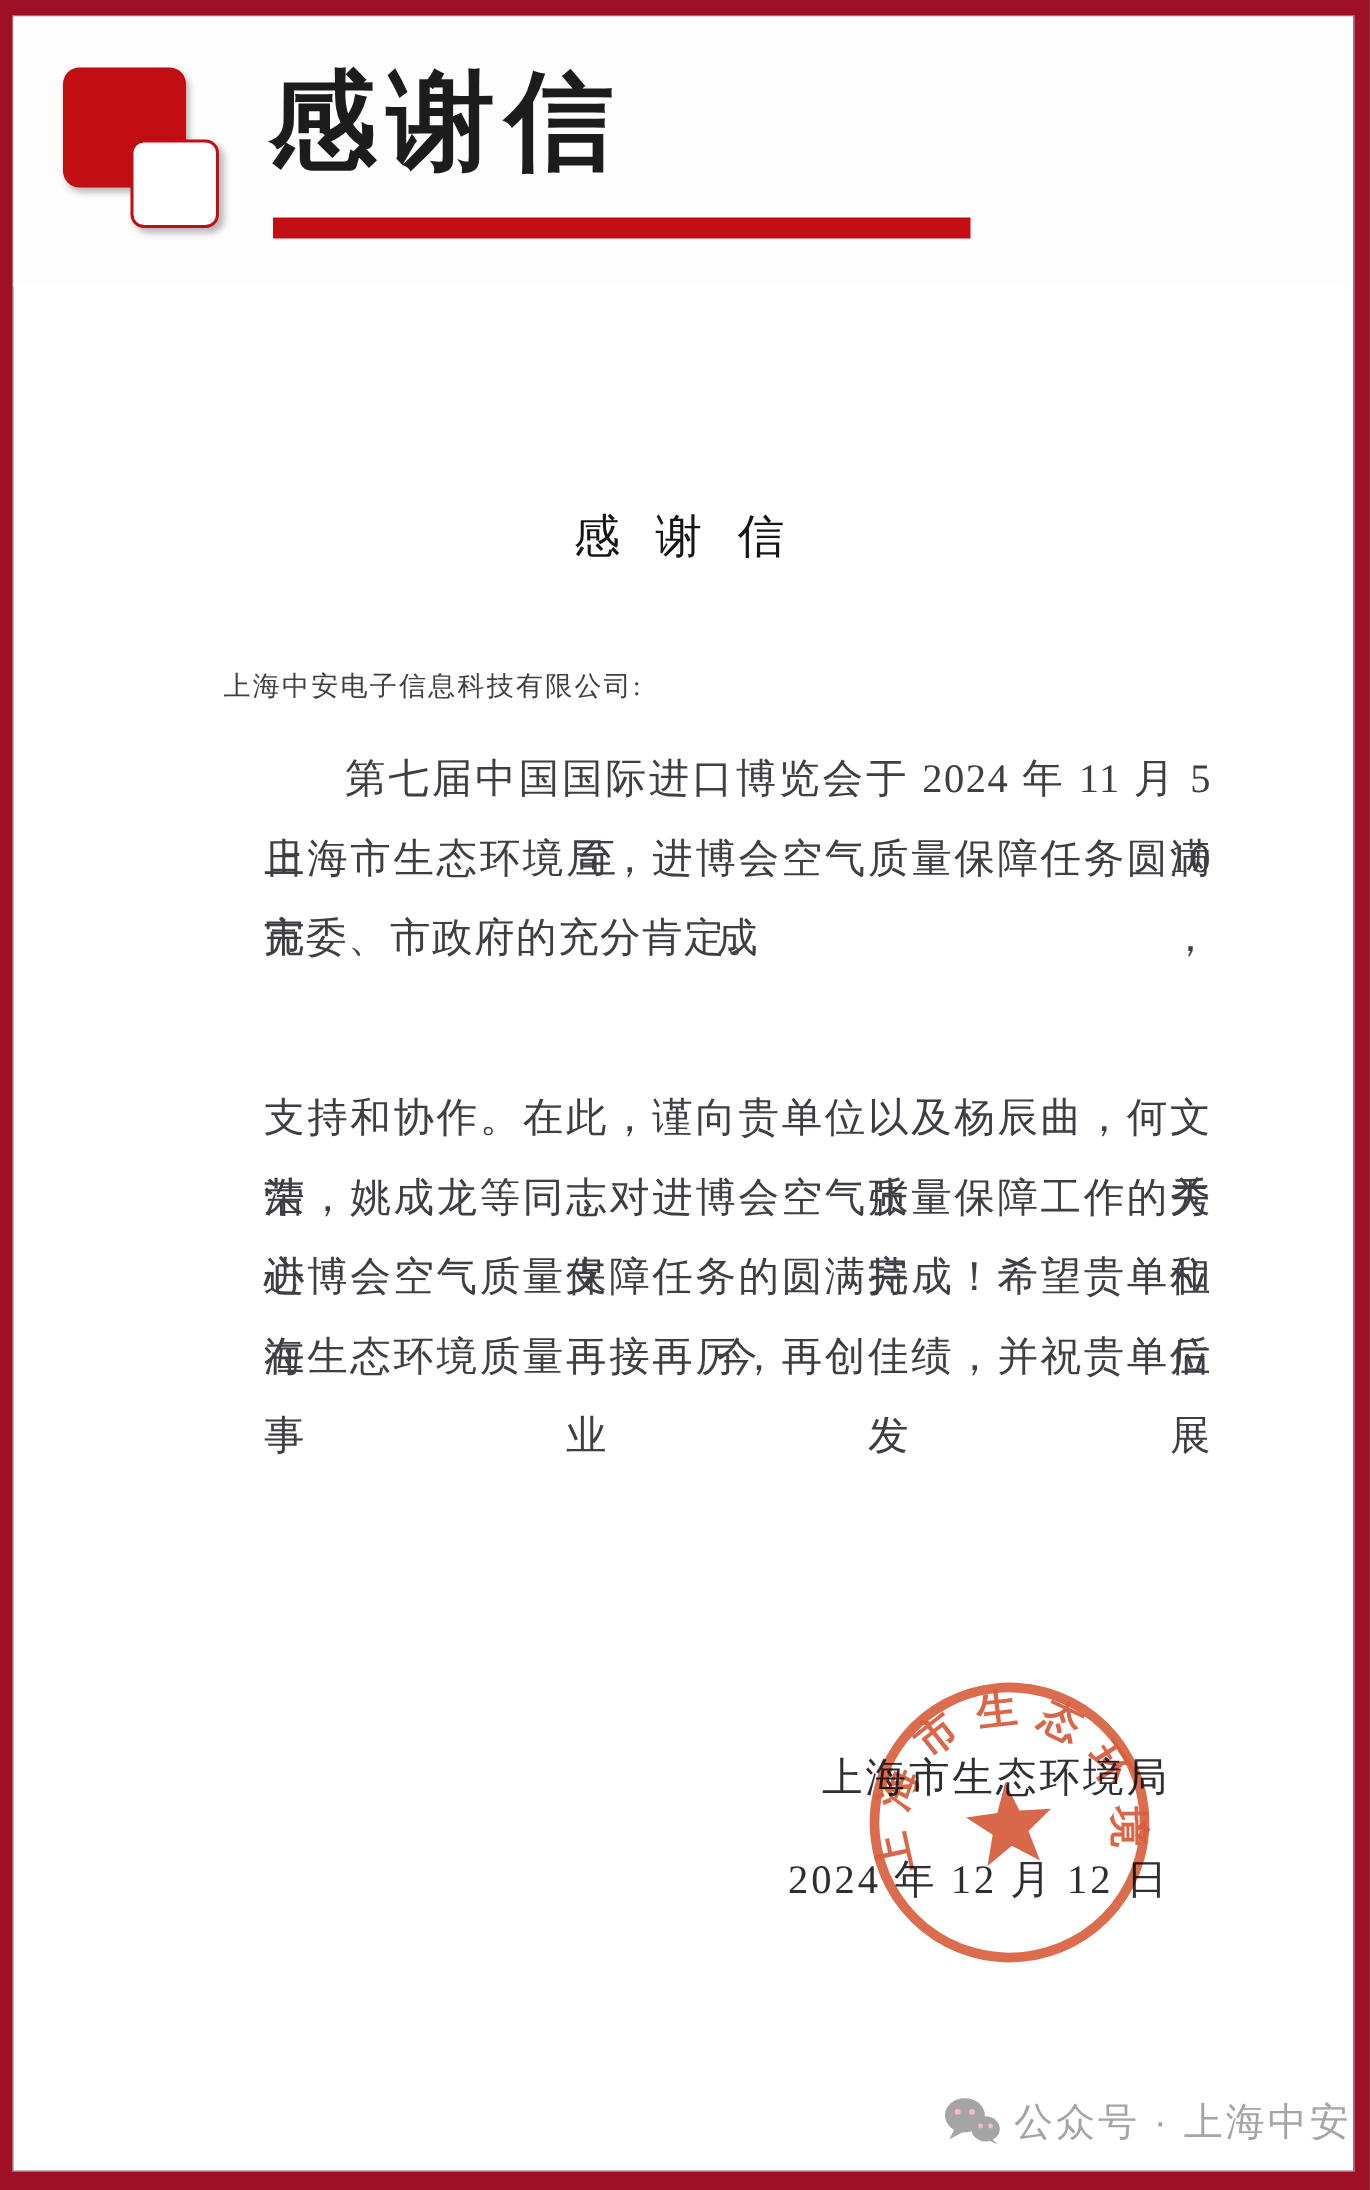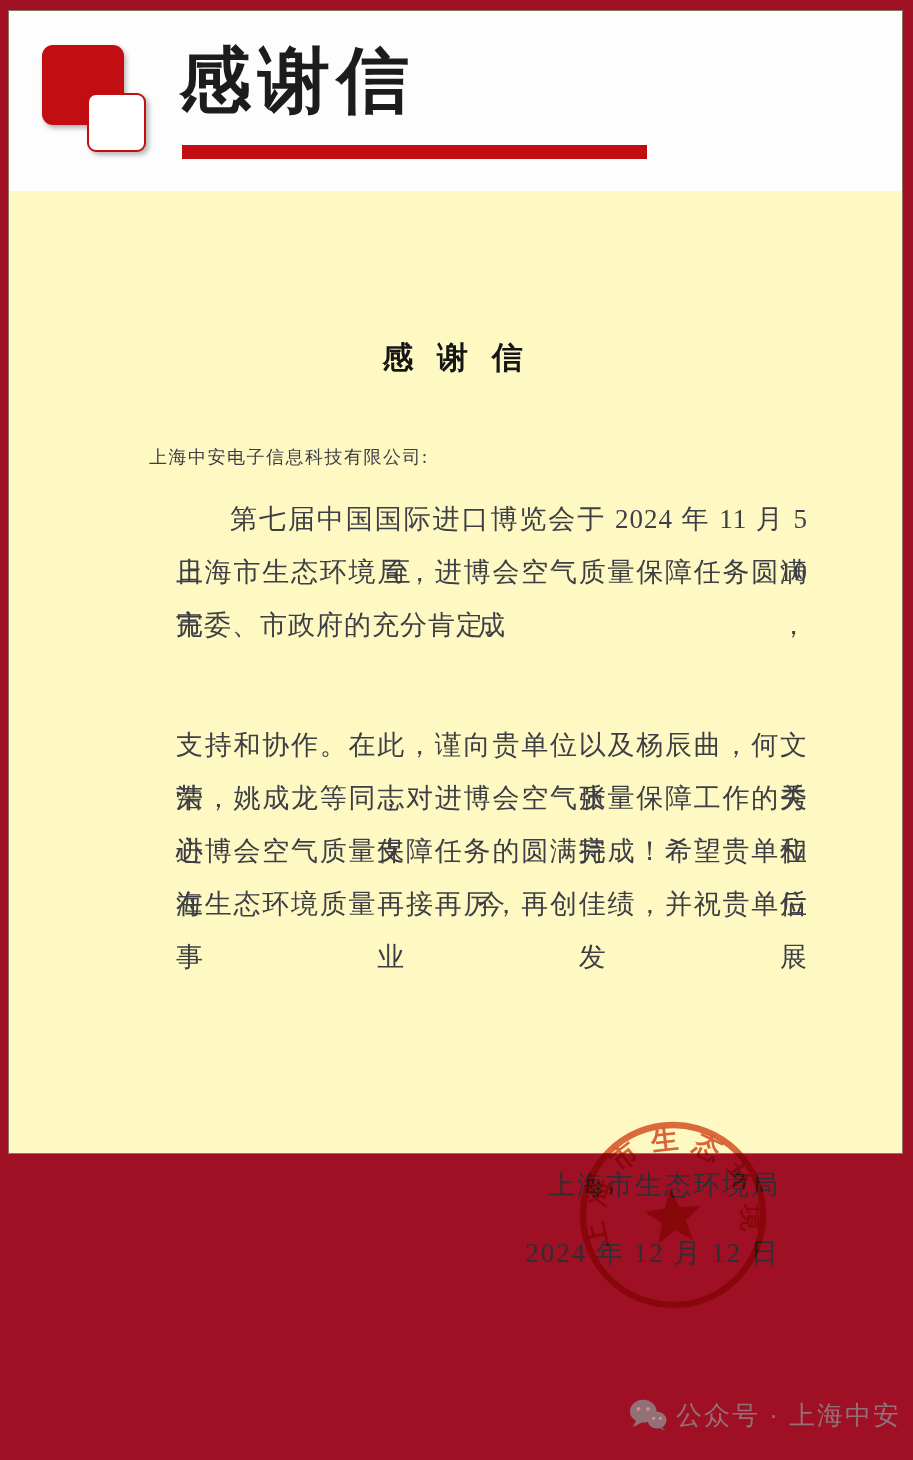--- a/index.html
+++ b/index.html
@@ -2,22 +2,22 @@
 <html lang="zh"><head>
 <meta charset="utf-8">
 <style>
   html,body { margin:0; padding:0; background:#58060f; }
   .page {
     position:relative; width:913px; height:1460px; overflow:hidden;
     background:#a01025;
     font-family:"Liberation Serif","DejaVu Serif",serif;
   }
   .inner {
-    position:absolute; left:8px; top:10px; width:895px; height:1144px;
-    box-sizing:border-box; background:#fef9c3;
+    position:absolute; left:8px; top:10px; width:895px; height:1438px;
+    box-sizing:border-box; background:#ffffff;
     border:1px solid rgba(52,8,16,.55);
   }
   
   .header {
     position:absolute; left:0; top:0; width:100%; height:180px;
     background:#fdfdfd;
   }
   .red-square {
     position:absolute; left:33px; top:34px; width:82px; height:80px;
     background:#c20d12; border-radius:11px;
@@ -37,21 +37,21 @@
     position:absolute; left:173px; top:134px; width:465px; height:14px;
     background:#c20d12;
   }
   
   .letter {
     position:absolute; left:0; top:180px; width:895px; height:1258px;
     color:#3e3e45; font-size:27px;
   }
   .letter-title {
     position:absolute; left:0; top:146px; width:100%;
-    text-align:center; font-size:31px; font-weight:700;
+    text-align:center; font-size:31px; font-weight:400;
     letter-spacing:8px; color:#161619;
   }
   .salutation {
     position:absolute; left:140px; top:254px;
     font-size:18px; letter-spacing:1.5px; white-space:nowrap;
   }
   .para {
     position:absolute; left:140px; width:632px;margin-left:27px;
   }
   .para-1 { top:302px; }
@@ -72,21 +72,21 @@
   }
   
   .stamp {
     position:absolute; left:564px; top:924px; width:200px; height:200px;
     mix-blend-mode:multiply; opacity:.92; transform:rotate(-6deg);
   }
   .stamp text { font-family:"Liberation Serif","DejaVu Serif",serif; font-weight:700; }
   
   .watermark {
     position:absolute; left:620px; top:1206px; height:36px;
-    display:flex; align-items:center; gap:9px;
+    display:flex; gap:9px;
     color:#8f8b8e; opacity:.78;
     font-family:"Liberation Sans","DejaVu Sans",sans-serif;
     font-size:26px; letter-spacing:2px; white-space:nowrap;
   }
   .wechat-icon { flex:0 0 auto; }
 </style>
 </head>
 <body>
 
 <div class="page">

